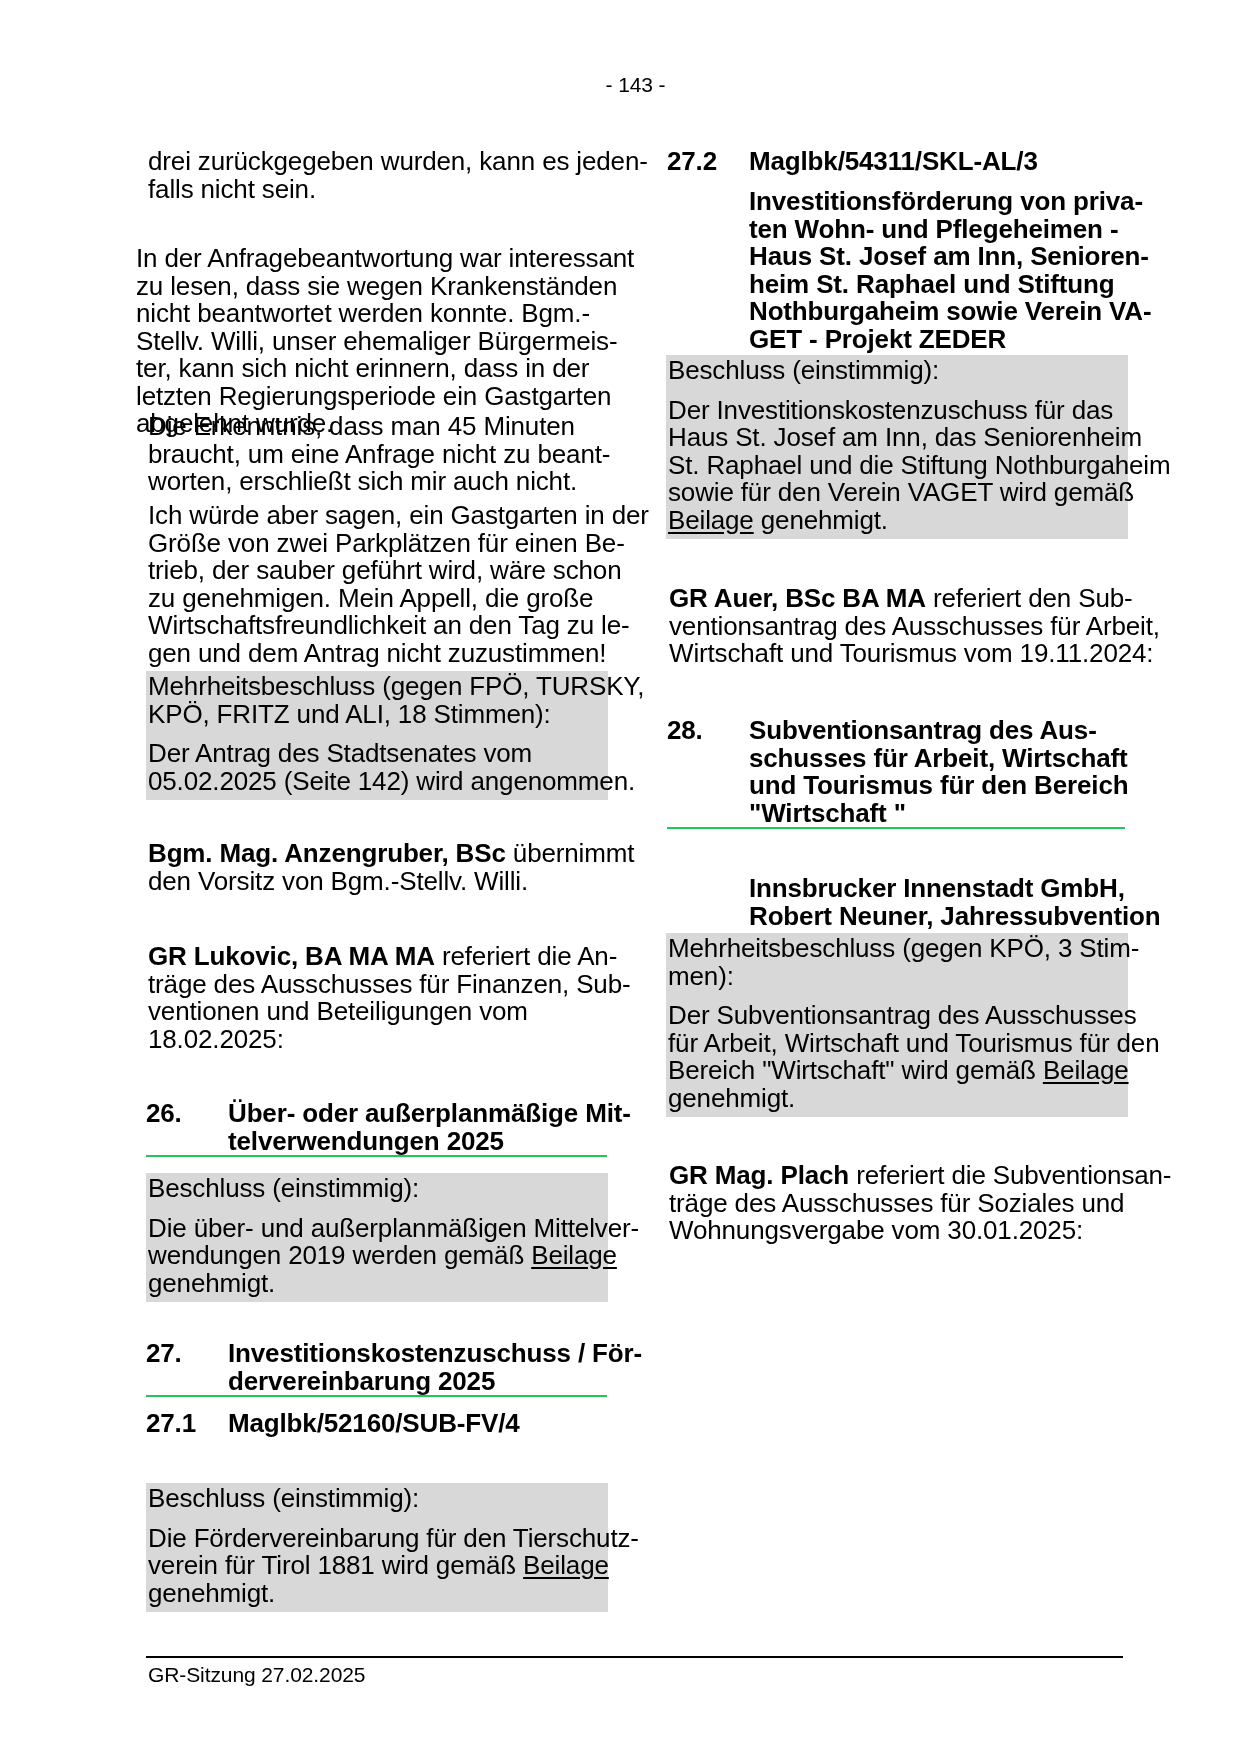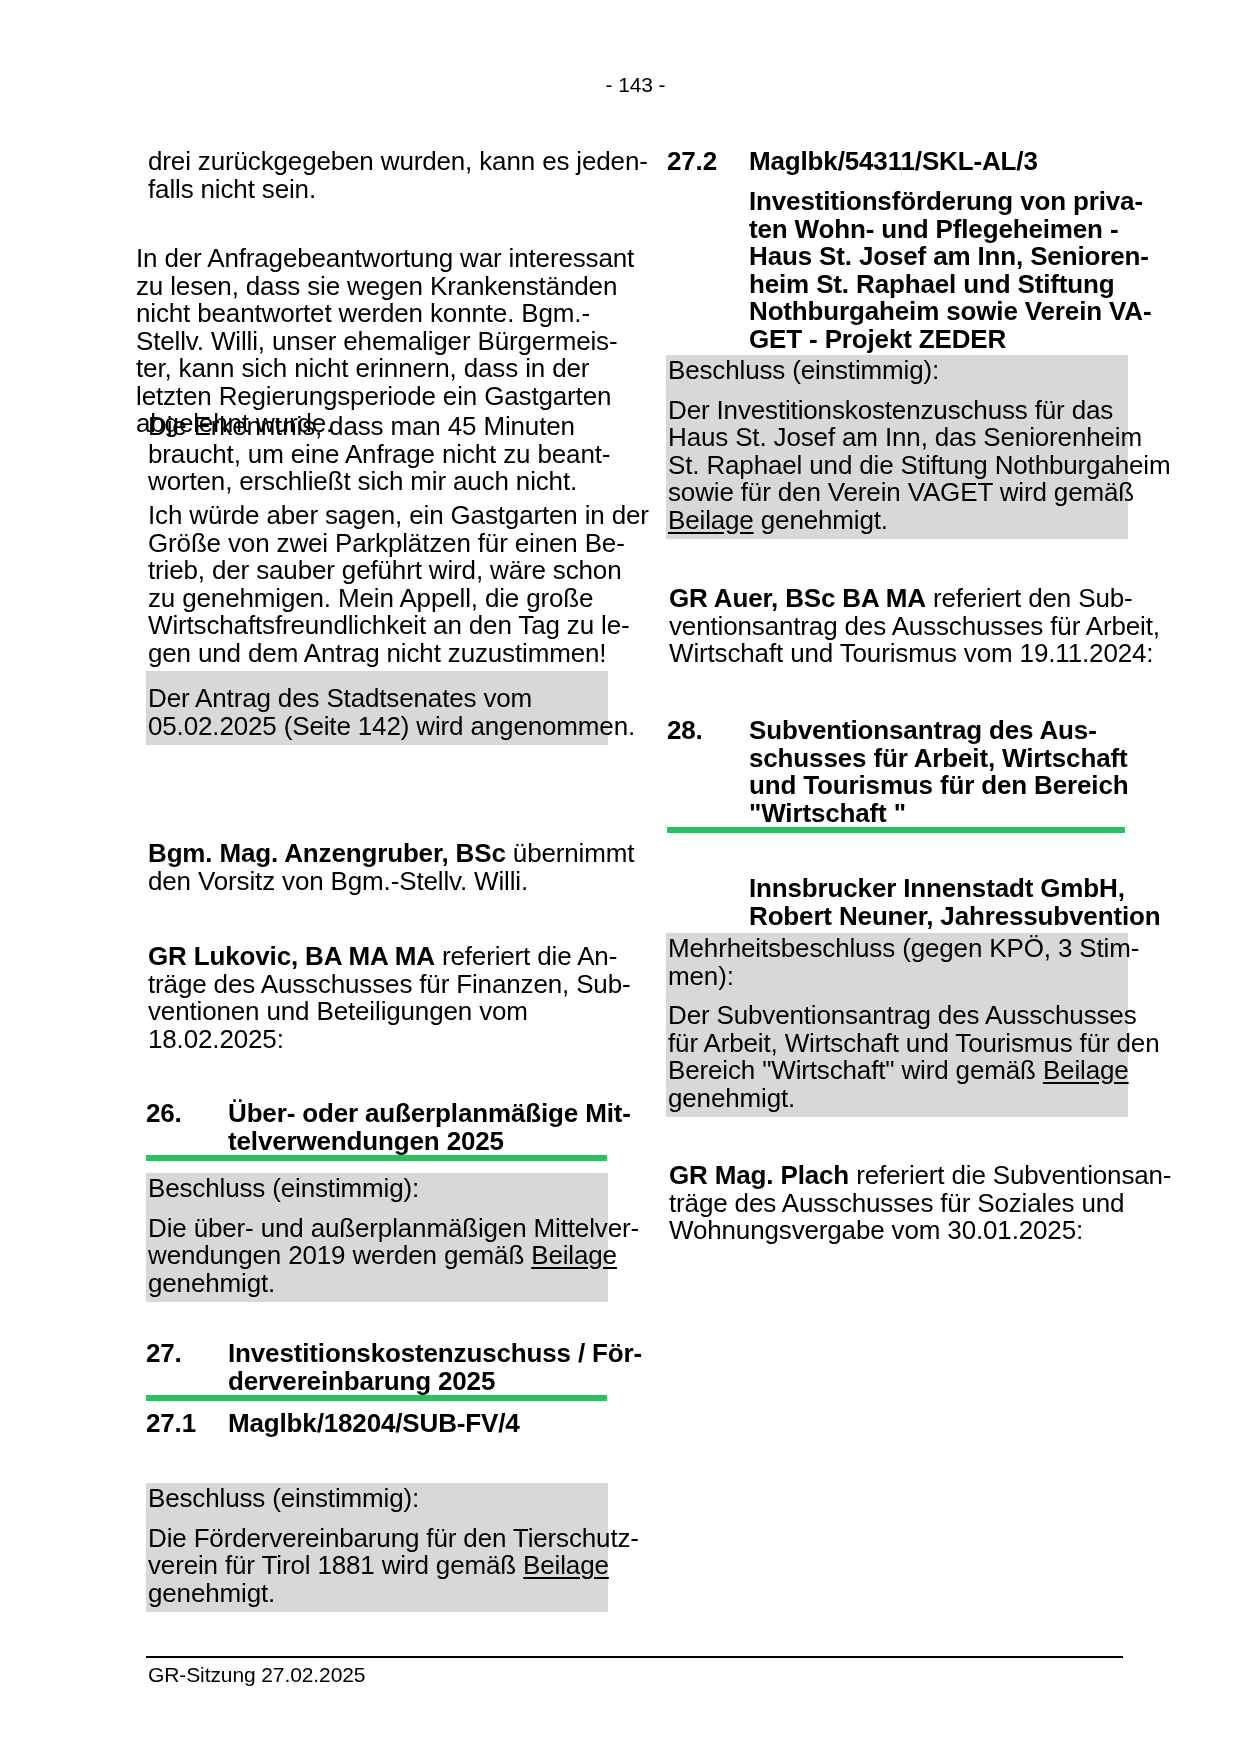--- a/index.html
+++ b/index.html
@@ -8,21 +8,21 @@
   .abs{position:absolute;}
   .t{font-size:26px;line-height:27.5px;white-space:pre;letter-spacing:-0.15px;margin:0;}
   .small{font-size:21px;line-height:26px;white-space:pre;letter-spacing:-0.1px;margin:0;}
   .b{font-weight:700;}
   .center{text-align:center;}
   .gray{padding:2px 4px 5px 2px;}
   .gray p{margin:0;}
   .gray .gap{margin-top:12px;}
   .heading{display:flex;align-items:flex-start;}
   .heading .num{flex:0 0 82px;width:82px;}
-  .underlined{border-bottom:6px solid #22c55e;}
+  .underlined{border-bottom:2px solid #22c55e;}
   .link{text-decoration:underline;text-underline-offset:3px;}
   .rule{border-top:2px solid #000;height:0;}
 </style>
 </head>
 <body>
 
 <div class="page">
 
   <div class="abs small center" style="left:146px;top:72px;width:979px;">- 143 -</div>
 
@@ -42,20 +42,22 @@
 worten, erschließt sich mir auch nicht.</p>
 
   <p class="abs t" style="left:148px;top:502px;width:457px;">Ich würde aber sagen, ein Gastgarten in der
 Größe von zwei Parkplätzen für einen Be-
 trieb, der sauber geführt wird, wäre schon
 zu genehmigen. Mein Appell, die große
 Wirtschaftsfreundlichkeit an den Tag zu le-
 gen und dem Antrag nicht zuzustimmen!</p>
 
   <div class="abs gray" style="left: 146px; top: 671px; width: 456px; background: rgb(216, 216, 216);">
+    <p class="t">Mehrheitsbeschluss (gegen FPÖ, TURSKY,
+KPÖ, FRITZ und ALI, 18 Stimmen):</p>
     <p class="t gap">Der Antrag des Stadtsenates vom
 05.02.2025 (Seite 142) wird angenommen.</p>
   </div>
 
   <p class="abs t" style="left:148px;top:840px;width:457px;"><span class="b">Bgm. Mag. Anzengruber, BSc</span><span> übernimmt
 den Vorsitz von Bgm.-Stellv. Willi.</span></p>
 
   <p class="abs t" style="left:148px;top:943px;width:457px;"><span class="b">GR Lukovic, BA MA MA</span><span> referiert die An-
 träge des Ausschusses für Finanzen, Sub-
 ventionen und Beteiligungen vom
@@ -75,21 +77,21 @@
   </div>
 
   <div class="abs heading underlined" style="left:146px;top:1340px;width:461px;">
     <span class="t b num">27.</span>
     <div class="t b">Investitionskostenzuschuss / För-
 dervereinbarung 2025</div>
   </div>
 
   <div class="abs heading" style="left:146px;top:1410px;width:461px;">
     <span class="t b num">27.1</span>
-    <div class="t b">Maglbk/18204/SUB-FV/4</div>
+    <div class="t b">Maglbk/52160/SUB-FV/4</div>
   </div>
 
 
   <div class="abs gray" style="left: 146px; top: 1483px; width: 456px; background: rgb(216, 216, 216);">
     <p class="t">Beschluss (einstimmig):</p>
     <p class="t gap"><span>Die Fördervereinbarung für den Tierschutz-
 verein für Tirol 1881 wird gemäß </span><span class="link">Beilage</span><span>
 genehmigt.</span></p>
   </div>
 

